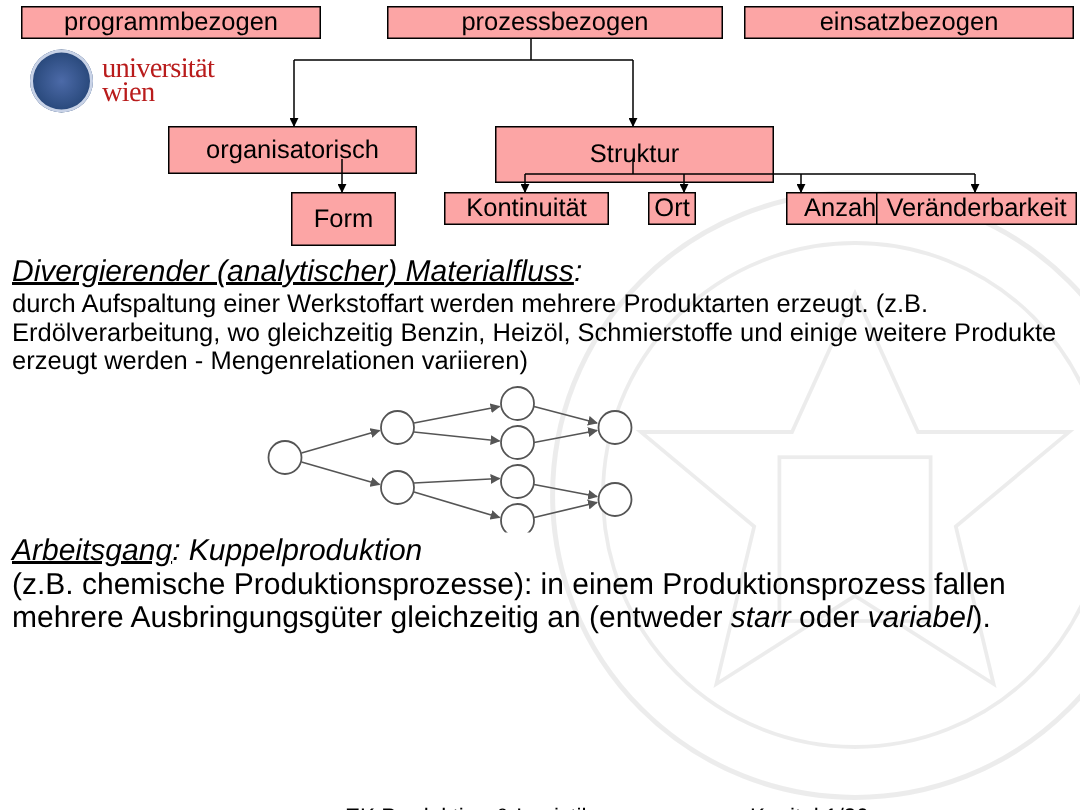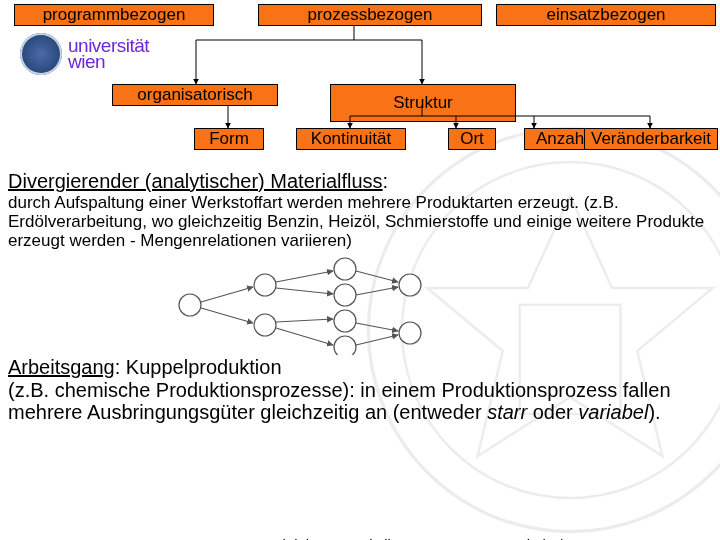--- a/index.html
+++ b/index.html
@@ -17,36 +17,37 @@
     position:absolute;
     right:-60px;top:120px;
     width:420px;height:420px;
     opacity:.07;
     pointer-events:none;
   }
   .watermark svg{width:100%;height:100%}
   .box{
     position:absolute;
     border:1px solid #000;
-    background:#f97316;
+    background:#fca5a5;
     text-align:right;
     display:flex;align-items:center;justify-content:center;
     padding:1px 6px;
     box-sizing:border-box;
     font-size:17px;
     white-space:nowrap;
   }
   .content{
     position:absolute;
     left:8px;right:8px;top:170px;
     font-size:17px;
   }
   .h{
     font-size:20px;
     margin:0 0 0 0;
+    font-style:italic;
   }
   .ul{text-decoration:underline}
   .p{
     margin:0 0 10px 0;
     line-height:1.12;
   }
   .small{font-size:20px}
   .footer{
     position:absolute;
     bottom:4px;left:0;right:0;
@@ -62,24 +63,24 @@
     pointer-events:none;
   }
   .logo-seal{
     width:42px;height:42px;border-radius:50%;
     background:radial-gradient(circle at 50% 50%,#4c6aa8 0%,#274779 70%);
     position:relative;flex:0 0 42px;
     margin-right:6px;
     box-shadow:inset 0 0 0 2px #c9d3e7;
   }
   .logo-text{
-    font-family:Liberation Sans, sans-serif;
+    font-family:Liberation Serif, serif;
     font-size:19px;
     line-height:.82;
-    color:#6d28d9;
+    color:#b91c1c;
     letter-spacing:-.5px;
   }
   .small-diagram{
     position:absolute;
     left:170px;top:255px;
     width:260px;height:100px;
   }
   svg.connectors{
     position:absolute;left:0;top:0;
     width:720px;height:170px;
@@ -103,26 +104,26 @@
   <div class="logo-text">
     <div>universität</div>
     <div>wien</div>
   </div>
 </div>
 
 <div class="box" style="left:14px;top:4px;width:200px;height:22px">programmbezogen</div>
 <div class="box" style="left:258px;top:4px;width:224px;height:22px">prozessbezogen</div>
 <div class="box" style="left:496px;top:4px;width:220px;height:22px">einsatzbezogen</div>
 
-<div class="box" style="left:112px;top:84px;width:166px;height:22px">organisatorisch</div>
+<div class="box" style="left:112px;top:84px;width:166px;height:32px">organisatorisch</div>
 <div class="box" style="left:330px;top:84px;width:186px;height:38px">Struktur</div>
 
-<div class="box" style="left:194px;top:128px;width:70px;height:22px">Form</div>
+<div class="box" style="left:194px;top:128px;width:70px;height:36px">Form</div>
 <div class="box" style="left:296px;top:128px;width:110px;height:22px">Kontinuität</div>
-<div class="box" style="left:448px;top:128px;width:48px;height:22px">Ort</div>
+<div class="box" style="left:432px;top:128px;width:32px;height:22px">Ort</div>
 <div class="box" style="left:524px;top:128px;width:76px;height:22px">Anzahl</div>
 <div class="box" style="left:584px;top:128px;width:134px;height:22px">Veränderbarkeit</div>
 
 <svg class="connectors">
   <defs>
     <marker id="ah" viewBox="0 0 10 10" refX="9" refY="5" markerWidth="6" markerHeight="6" orient="auto">
       <path d="M0 0 L10 5 L0 10 Z" fill="#000"></path>
     </marker>
   </defs>
 

